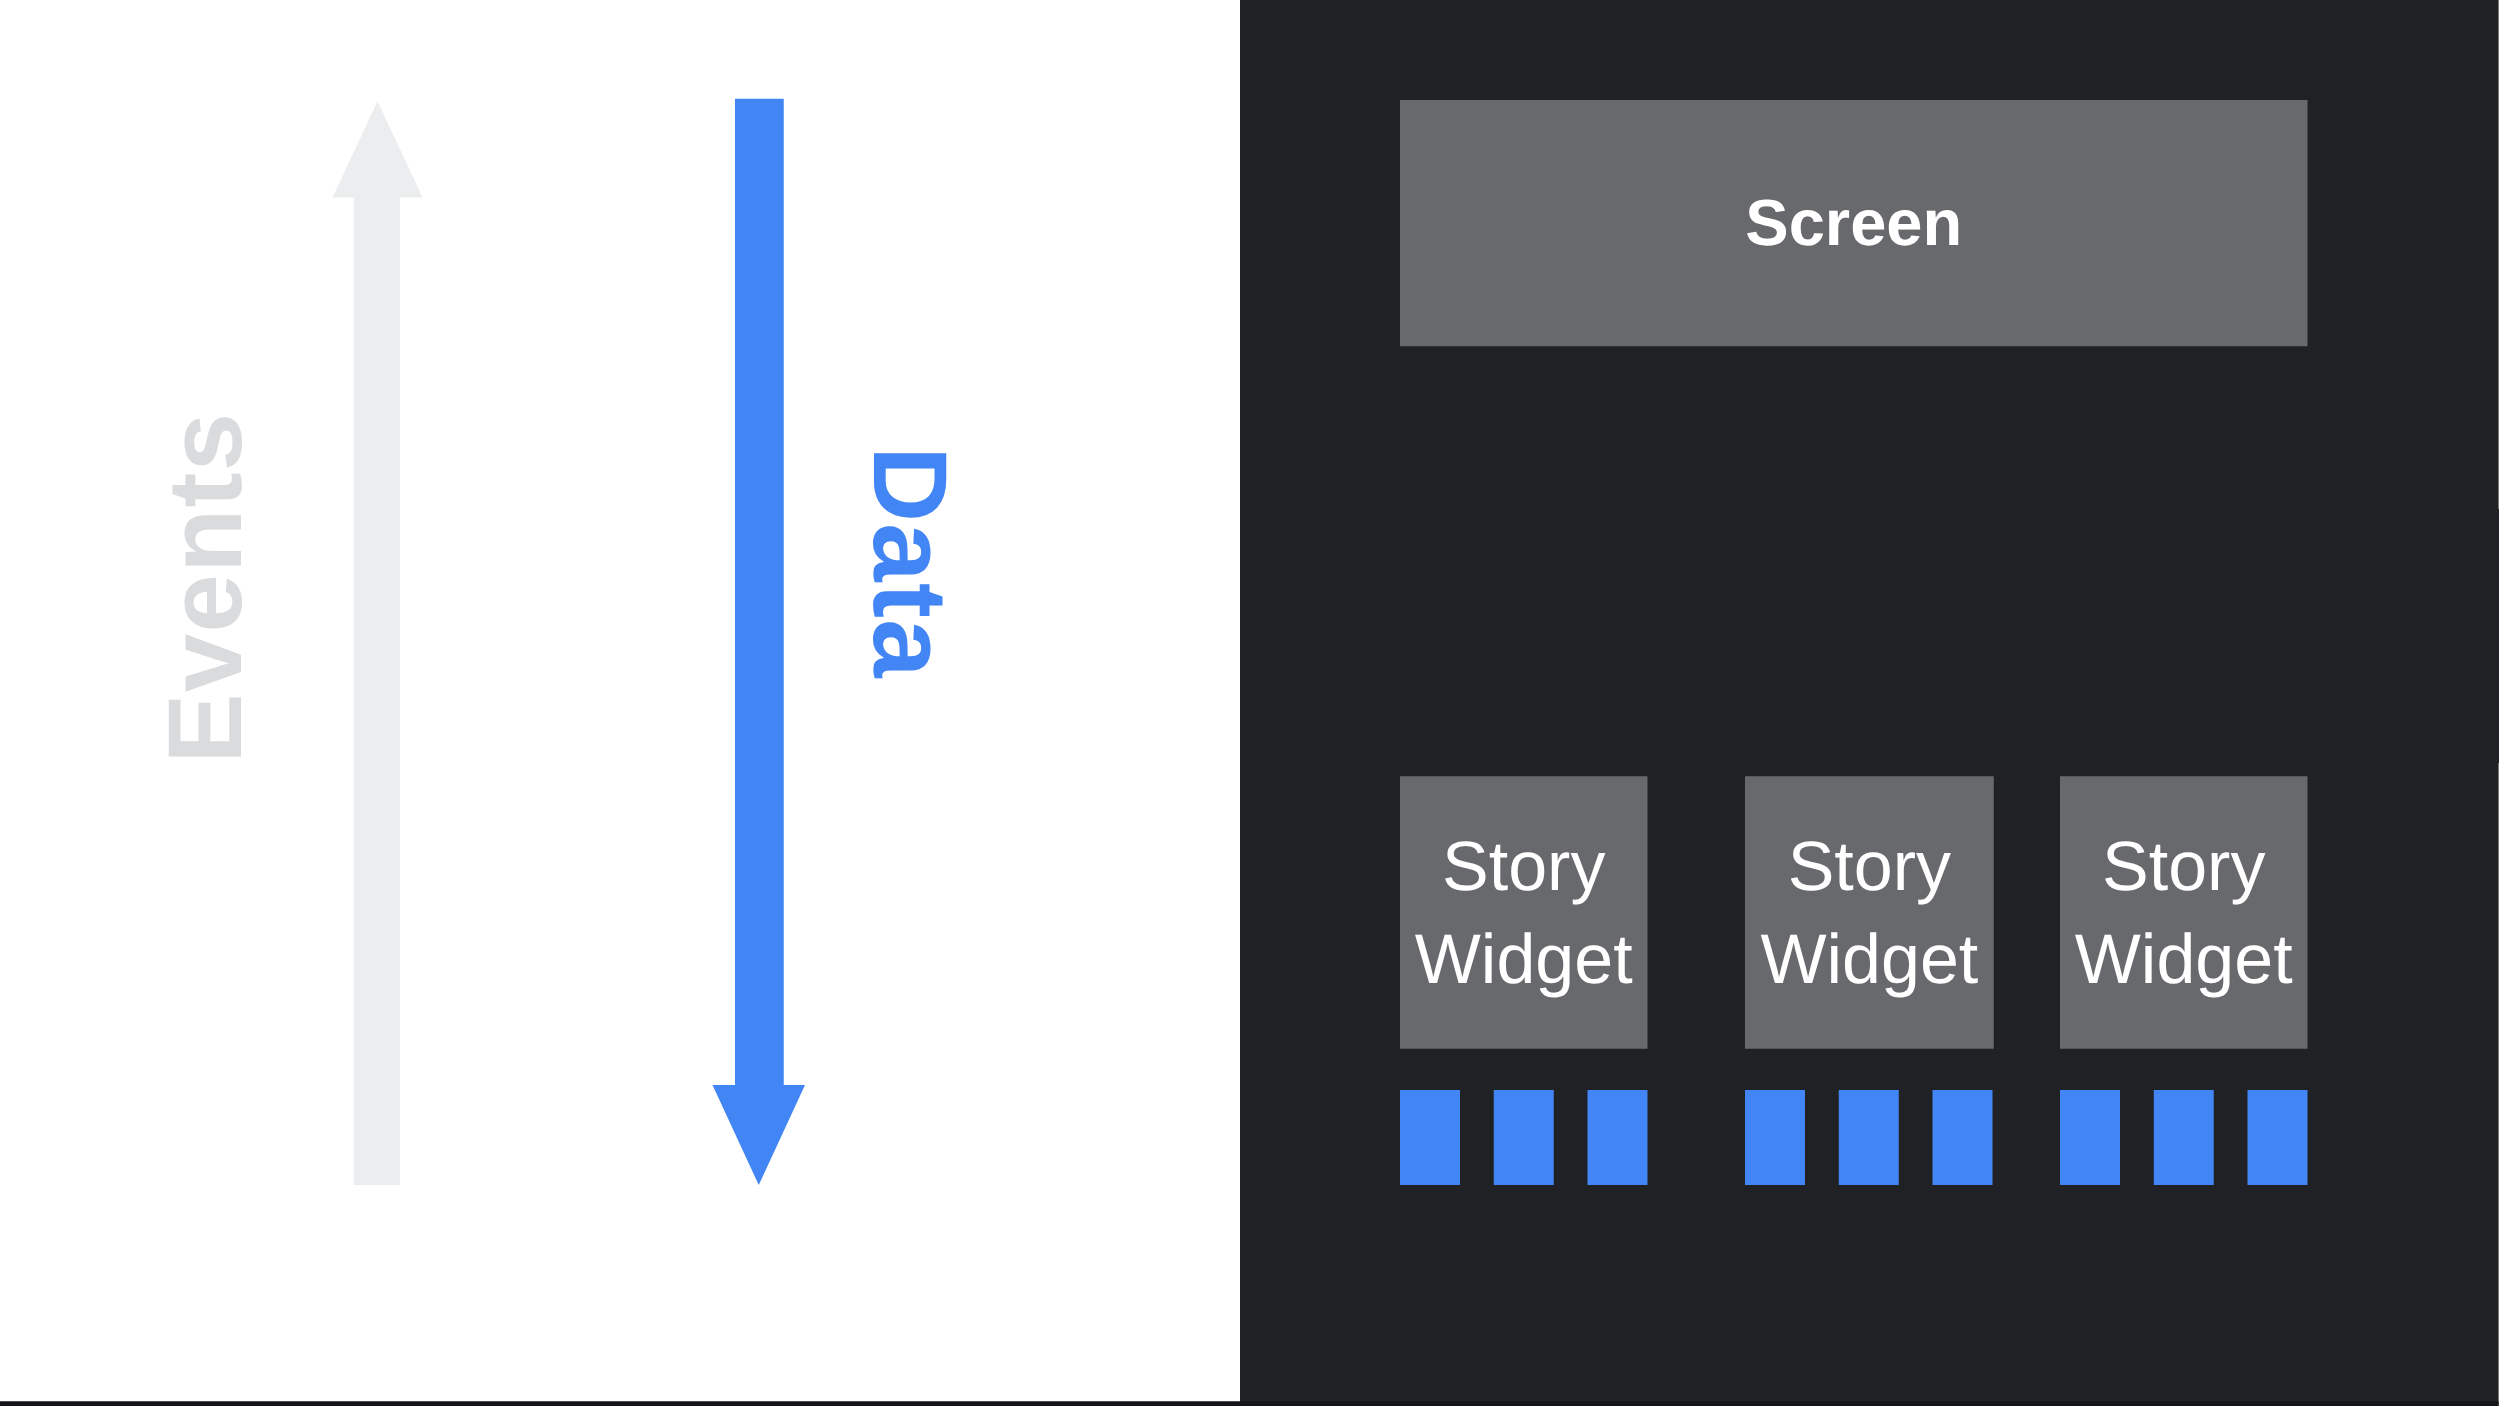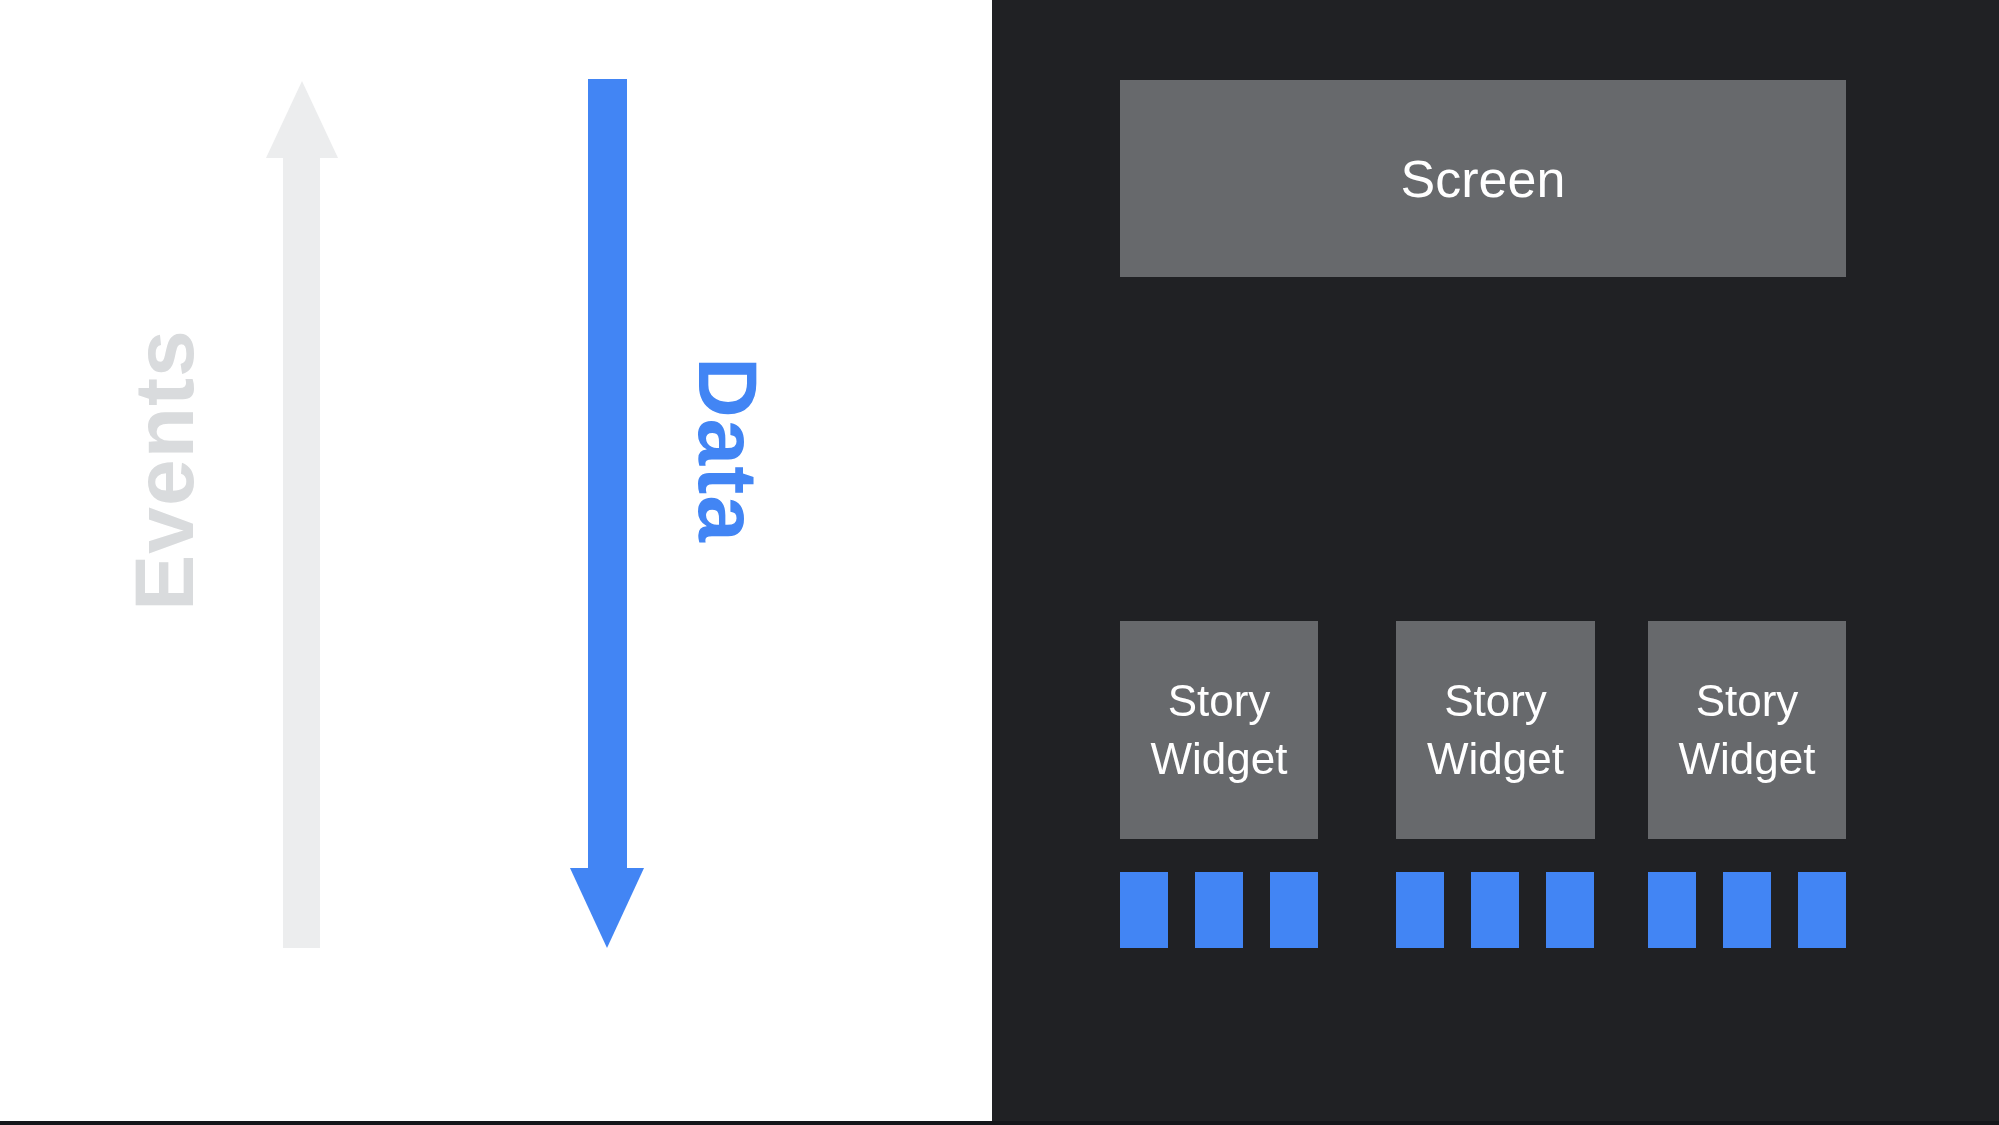--- a/index.html
+++ b/index.html
@@ -67,26 +67,26 @@
   }
 
   
   .box {
     position: absolute;
     background: #67696C;
     color: #ffffff;
     display: flex; align-items: center; justify-content: center;
     text-align: center;
   }
-  .box-big { font-size: 52px; font-weight: 400; }
+  .box-big { font-size: 52px; font-weight: 700; }
   .screen-box   { left: 1120px; top: 80px;  width: 726px; height: 197px; }
   .newsfeed-box { left: 1120px; top: 342px; width: 726px; height: 215px; }
 
   .story-box {
-    font-size: 44px; font-weight: 500; line-height: 1.32;
+    font-size: 56px; font-weight: 500; line-height: 1.32;
     top: 621px; height: 218px; padding: 0 0; box-sizing: border-box;
   }
   .story-1 { left: 1120px; width: 198px; }
   .story-2 { left: 1396px; width: 199px; }
   .story-3 { left: 1648px; width: 198px; }
 
   
   .square {
     position: absolute; top: 872px; width: 48px; height: 76px;
     background: #4285F4;

